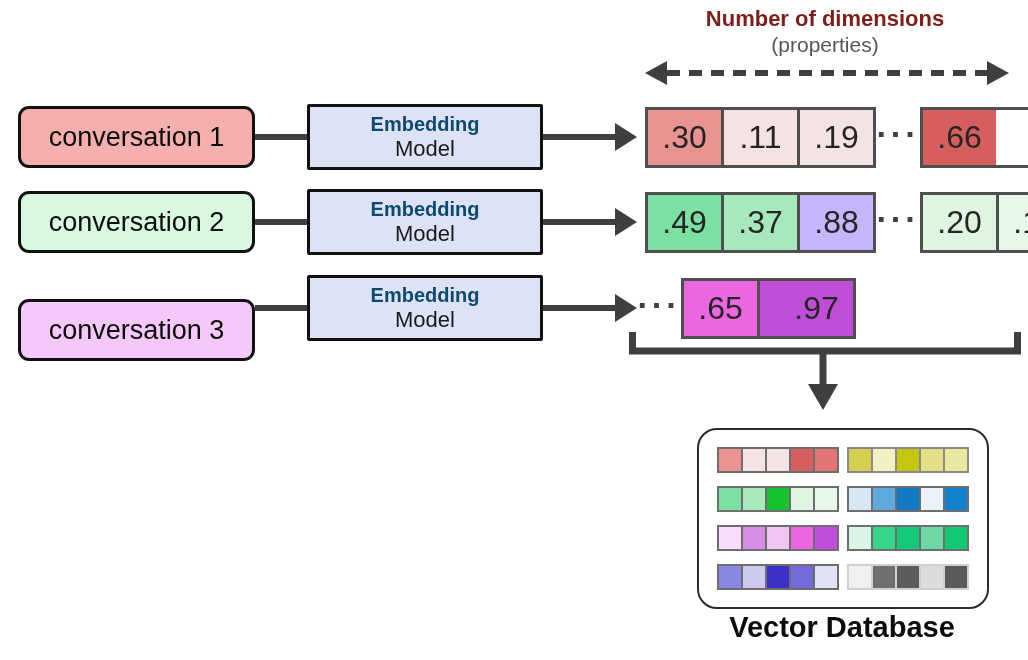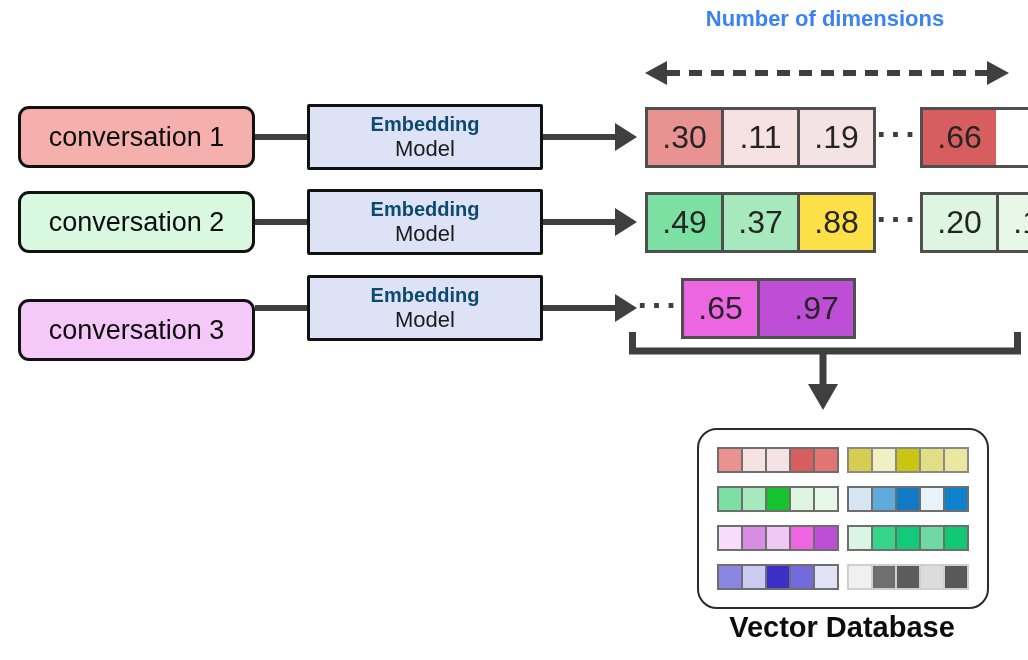--- a/index.html
+++ b/index.html
@@ -2,21 +2,21 @@
 <html><head>
 <meta charset="utf-8">
 <style>
   html,body{margin:0;padding:0;background:#ffffff;}
   #canvas{
     position:relative;width:1028px;height:660px;background:#ffffff;overflow:hidden;
     font-family:"Liberation Sans",sans-serif;color:#111;
   }
   
   .dims-header{position:absolute;left:645px;top:6px;width:360px;text-align:center;}
-  .dims-title{font-size:22px;font-weight:bold;color:#3b82f6;line-height:1.2;}
+  .dims-title{font-size:22px;font-weight:bold;color:#7f1d1d;line-height:1.2;}
   .dims-subtitle{font-size:21px;color:#565656;line-height:1.2;}
   .dash-arrow{position:absolute;left:643px;top:58px;}
   
   .diagram-row{position:absolute;left:0;width:100%;height:66px;display:flex;align-items:center;}
   .row-1{top:104px;} .row-2{top:189px;} .row-3{top:275px;}
   .conv-box{
     box-sizing:border-box;margin-left:18px;width:237px;height:62px;
     border:3.5px solid #111;border-radius:11px;
     display:flex;align-items:center;justify-content:center;
     font-size:27px;color:#0c0c0c;flex:none;
@@ -62,20 +62,21 @@
     font-size:29px;font-weight:bold;color:#0c0c0c;
   }
 </style>
 </head>
 <body>
 
 <div id="canvas">
 
   <div class="dims-header">
     <div class="dims-title">Number of dimensions</div>
+    <div class="dims-subtitle">(properties)</div>
   </div>
   <svg class="dash-arrow" width="368" height="30">
     <line x1="24" y1="15" x2="344" y2="15" stroke="#3F3F3F" stroke-width="6" stroke-dasharray="13 9"></line>
     <polygon points="24,3 24,27 2,15" fill="#3F3F3F"></polygon>
     <polygon points="344,3 344,27 366,15" fill="#3F3F3F"></polygon>
   </svg>
 
   <div class="diagram-row row-1">
     <div class="conv-box" style="background: rgb(245, 175, 173);">conversation 1</div>
     <div class="connector"></div>
@@ -102,21 +103,21 @@
     <div class="connector"></div>
     <div class="model-box">
       <div class="model-title">Embedding</div>
       <div class="model-subtitle">Model</div>
     </div>
     <div class="arrow-line"></div>
     <div class="arrow-head"></div>
     <div class="cell-group">
       <div class="cell" style="background: rgb(123, 224, 161);">.49</div>
       <div class="cell" style="background: rgb(168, 232, 189);">.37</div>
-      <div class="cell" style="background: #fde047;">.88</div>
+      <div class="cell" style="background: #c4b5fd;">.88</div>
     </div>
     <div class="dots">···</div>
     <div class="cell-group" style="margin-left:0;">
       <div class="cell" style="background: rgb(221, 245, 225);">.20</div>
       <div class="cell" style="background: rgb(231, 248, 233);">.10</div>
     </div>
   </div>
 
   <div class="diagram-row row-3">
     <div class="conv-box" style="background: rgb(244, 200, 248); margin-top: 44px;">conversation 3</div>

